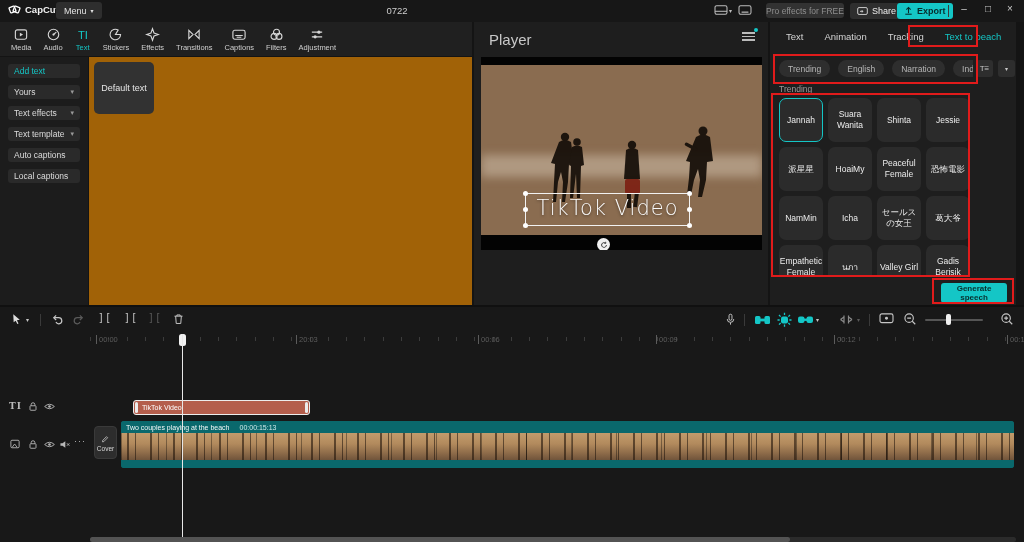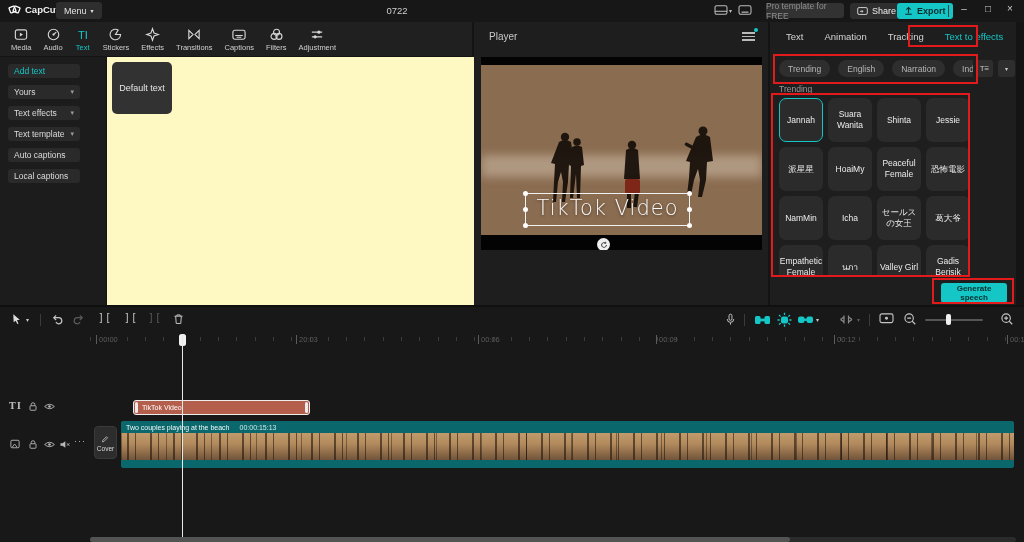--- a/index.html
+++ b/index.html
@@ -28,26 +28,26 @@
   .tools-row{position:absolute;left:0;top:0;width:472px;height:35px;display:flex;padding-left:5px;border-bottom:1px solid #141414;background:#202020;}
   .tool{display:flex;flex-direction:column;align-items:center;justify-content:center;padding:2px 6px 1px;gap:1px;
         font-size:7.5px;color:#cfcfcf;}
   .tool .ticon{height:15px;display:flex;align-items:center;justify-content:center;color:#d6d6d6;}
   .tool.active, .tool.active .ticon{color:var(--accent);}
   .side{position:absolute;left:0;top:35px;width:88px;height:248px;background:#1c1c1c;}
   .side-btn{width:72px;height:14px;margin:7px 0 0 8px;background:#2a2a2a;border-radius:3px;font-size:8.5px;color:#dcdcdc;
             display:flex;align-items:center;justify-content:space-between;padding:0 6px;}
   .side-btn.accent{color:var(--accent);}
   .side-btn .chev{font-size:7px;color:#9a9a9a;}
-  .left-content{position:absolute;left:106px;top:35px;width:384px;height:248px;background:#fef9c3;border-left:1px solid #141414;}
+  .left-content{position:absolute;left:88px;top:35px;width:384px;height:248px;background:#a16207;border-left:1px solid #141414;}
   .default-card{position:absolute;left:5px;top:5px;width:60px;height:52px;background:#323232;border-radius:5px;
                 font-size:9px;color:#e6e6e6;display:flex;align-items:center;justify-content:center;text-align:center;}
   
   .player-panel{position:absolute;left:474px;top:22px;width:294px;height:283px;background:#1e1e1e;}
-  .player-title{position:absolute;left:15px;top:9px;font-size:10px;color:#c8c8c8;}
+  .player-title{position:absolute;left:15px;top:9px;font-size:15px;color:#c8c8c8;}
   .hamburger{position:absolute;right:13px;top:10px;width:13px;}
   .hamburger i{display:block;height:1.5px;background:#bbb;margin-bottom:2px;}
   .ham-dot{position:absolute;right:10px;top:6px;width:4px;height:4px;border-radius:50%;background:var(--accent);}
   .stage{position:absolute;left:7px;top:35px;width:281px;height:193px;background:#030303;overflow:hidden;}
   .video-img{position:absolute;left:0;top:8px;width:281px;height:170px;
     background:
       repeating-linear-gradient(178deg, rgba(238,226,208,0.22) 0 2px, rgba(0,0,0,0) 2px 15px),
       linear-gradient(180deg,#6f5742 0%,#7c654e 10%,#937а5c 18%,#8a6c51 26%,#a38461 36%,#8a6c50 46%,#c7ad86 56%,#96785a 64%,#b29270 76%,#987758 87%,#85654a 100%);
     background-color:#8a6c50;}
   .foam{position:absolute;left:0;top:98px;width:281px;height:22px;background:rgba(233,221,202,0.4);filter:blur(5px);}
@@ -143,21 +143,21 @@
           <line x1="1" y1="8.5" x2="15" y2="8.5" stroke="#bdbdbd" stroke-width="1.2"></line>
         </svg>
     </span>
     <span class="tb-icon" style="left:729px;font-size:6px;top:7px">▾</span>
     <span class="tb-icon" style="left:738px">
       <svg width="14" height="12" viewBox="0 0 16 14">
           <rect x="1" y="2" width="14" height="10" rx="2" fill="none" stroke="#bdbdbd" stroke-width="1.2"></rect>
           <line x1="4" y1="9.5" x2="12" y2="9.5" stroke="#bdbdbd" stroke-width="1.4"></line>
         </svg>
     </span>
-    <div class="pro-btn">Pro template for FREE</div>
+    <div class="pro-btn">Pro effects for FREE</div>
     <div class="share-btn">
       <svg width="11" height="10" viewBox="0 0 16 14">
           <rect x="1" y="2" width="14" height="10" rx="2" fill="none" stroke="#ddd" stroke-width="1.3"></rect>
           <path d="M5 9 l3-3 M8 6 h-2.4 M8 6 v2.4" stroke="#ddd" stroke-width="1.2" fill="none" transform="rotate(45 6.5 7.5)"></path>
         </svg>
       <span>Share</span>
     </div>
     <div class="export-btn">
       <svg width="9" height="10" viewBox="0 0 12 14">
           <path d="M6 10 V2 M3 5 l3-3 3 3" stroke="#062a2b" stroke-width="1.5" fill="none"></path>
@@ -327,21 +327,21 @@
       </div>
     </div>
 
   </section>
 
   <section class="right-panel">
     <div class="tabs-row" id="tabs-row">
         <span class="rtab">Text</span>
         <span class="rtab">Animation</span>
         <span class="rtab">Tracking</span>
-        <span class="rtab active">Text to effects</span>
+        <span class="rtab active">Text to beach</span>
       </div>
     <div class="chip-row" id="chips-row">
         <span class="chip">Trending</span>
         <span class="chip">English</span>
         <span class="chip">Narration</span>
         <span class="chip">Indo</span>
       </div>
     <div class="sq-btn" style="left:206px">T≡</div>
     <div class="sq-btn" style="left:228px;font-size:6px">▾</div>
     <div class="section-label">Trending</div>

